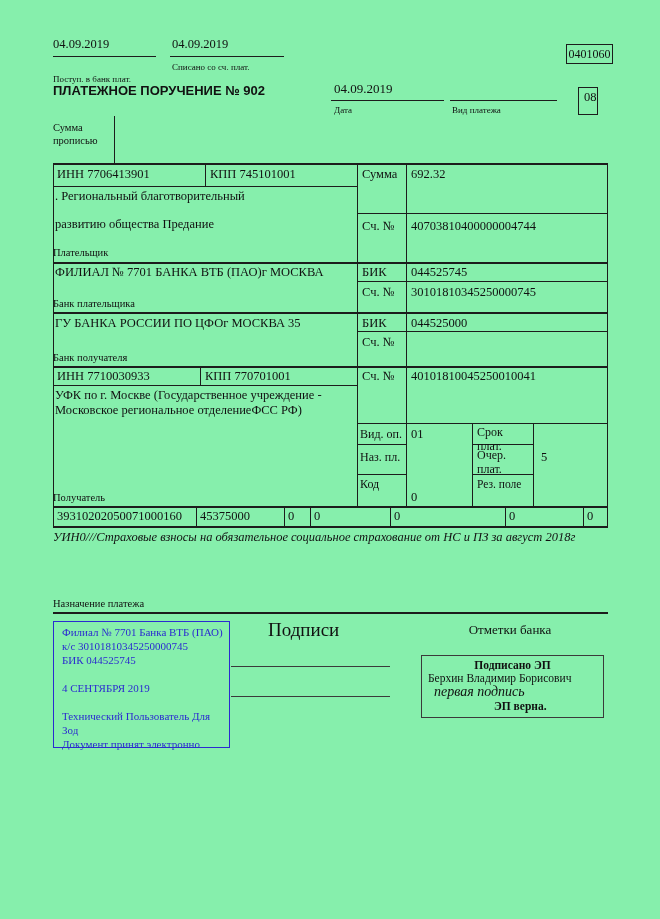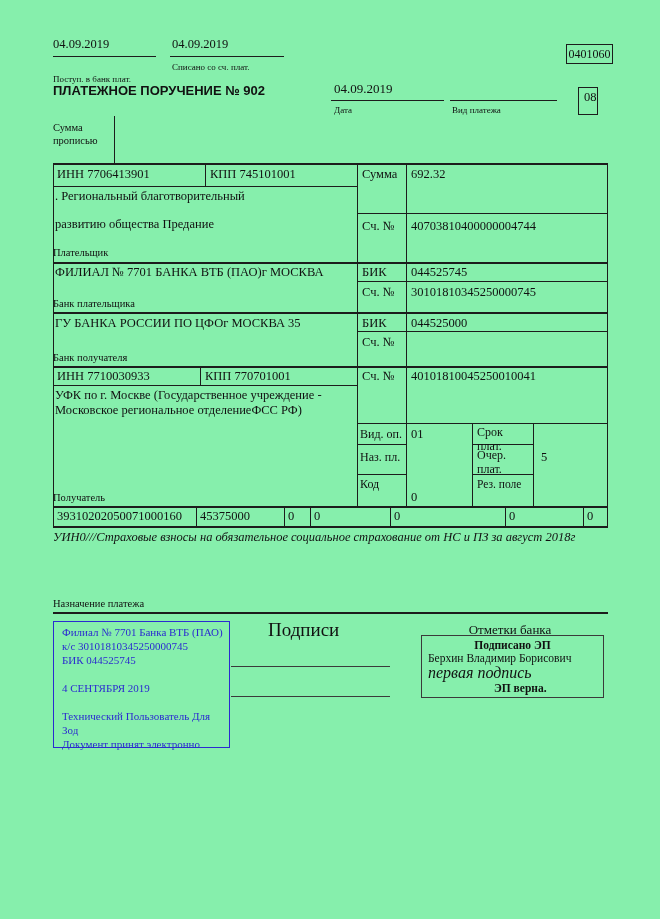--- a/index.html
+++ b/index.html
@@ -10,24 +10,24 @@
   .tiny{font-size:9px;}
   .b{font-weight:bold;}
   .sans{font-family:"Liberation Sans", sans-serif;}
   .hl{position:absolute;background:#1c1c1c;height:1px;}
   .hl2{position:absolute;background:#1c1c1c;height:2px;}
   .vl{position:absolute;background:#1c1c1c;width:1px;}
   .wrap{white-space:normal;}
   .codebox{position:absolute;border:1.5px solid #1c1c1c;display:flex;align-items:center;justify-content:center;font-size:12px;}
   .stamp{position:absolute;left:53px;top:621px;width:177px;height:127px;border:1px solid #2b2bd0;color:#2b2bd0;font-size:11px;line-height:14px;padding:3px 8px;box-sizing:border-box;}
   .stamp div{min-height:14px;white-space:nowrap;}
-  .epbox{position:absolute;left:421px;top:635px;width:183px;height:63px;border:1px solid #3a3a3a;font-size:11.5px;box-sizing:border-box;}
+  .epbox{position:absolute;left:421px;top:655px;width:183px;height:63px;border:1px solid #3a3a3a;font-size:11.5px;box-sizing:border-box;}
   .epbox .c{text-align:center;margin-top:3px;}
   .epbox .n{margin:1px 0 0 6px;}
-  .epbox .i{font-style:italic;margin-left:6px;font-size:16px;}
+  .epbox .i{font-style:italic;margin-left:12px;font-size:14px;}
   .epbox .v{font-weight:bold;margin-left:72px;}
 </style>
 </head>
 <body>
 
 <div class="page">
 
   <div class="t" style="left:53px;top:37px;">04.09.2019</div>
   <div class="hl" style="left:53px;top:56px;width:103px;"></div>
   <div class="t tiny" style="left:53px;top:72px;">Поступ. в банк плат.</div>

